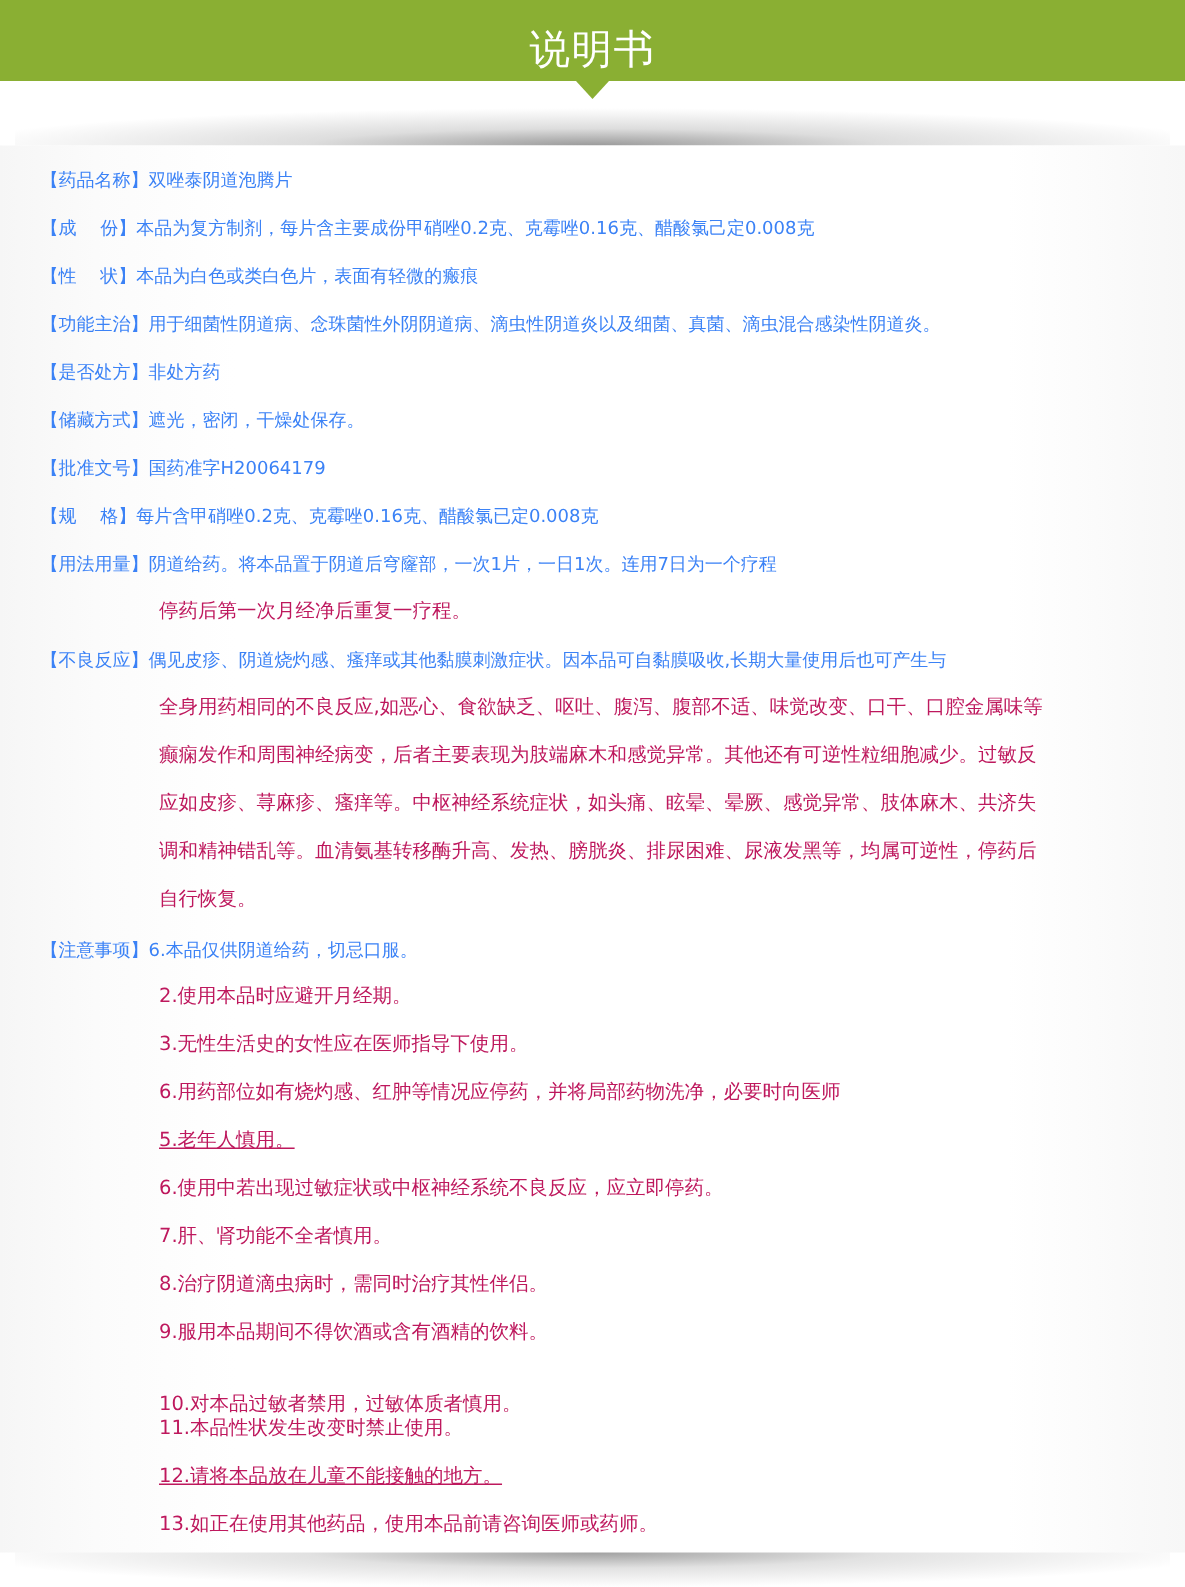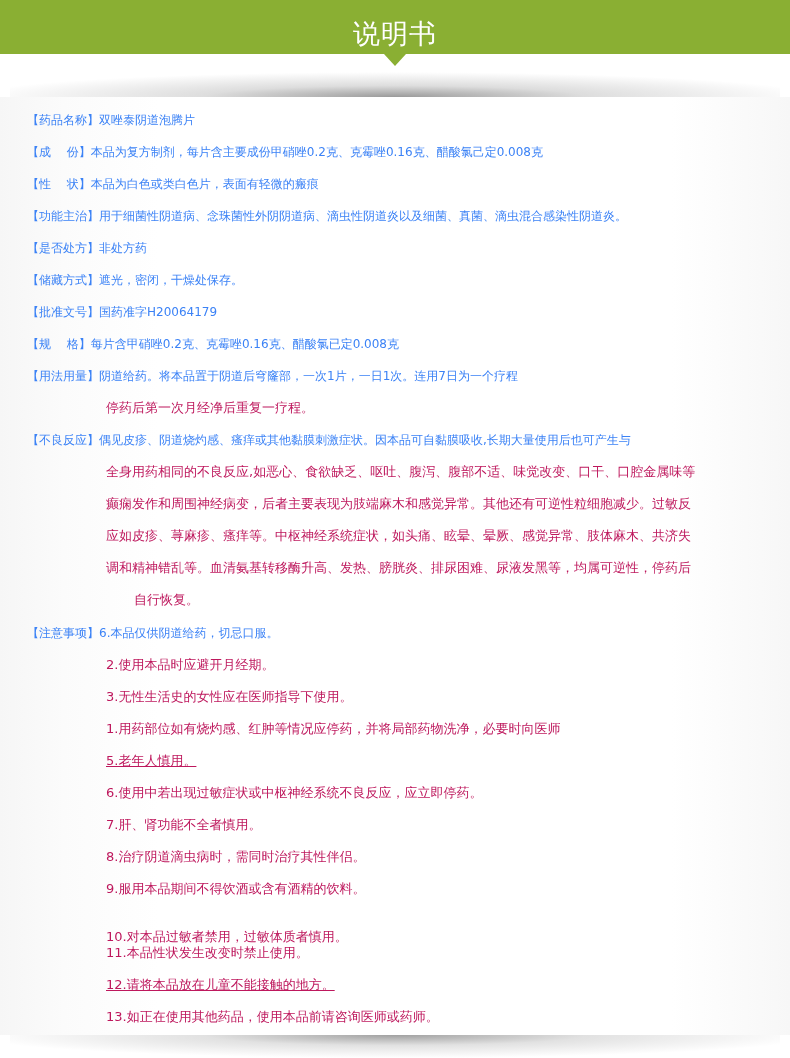--- a/index.html
+++ b/index.html
@@ -129,28 +129,28 @@
 </div>
 <div class="cont" style="top:400px;">停药后第一次月经净后重复一疗程。</div>
 
 <div class="row" style="top:432px;">
   <span class="label">【不良反应】</span><span class="value">偶见皮疹、阴道烧灼感、瘙痒或其他黏膜刺激症状。因本品可自黏膜吸收,长期大量使用后也可产生与</span>
 </div>
 <div class="cont" style="top:464px;">全身用药相同的不良反应,如恶心、食欲缺乏、呕吐、腹泻、腹部不适、味觉改变、口干、口腔金属味等</div>
 <div class="cont" style="top:496px;">癫痫发作和周围神经病变，后者主要表现为肢端麻木和感觉异常。其他还有可逆性粒细胞减少。过敏反</div>
 <div class="cont" style="top:528px;">应如皮疹、荨麻疹、瘙痒等。中枢神经系统症状，如头痛、眩晕、晕厥、感觉异常、肢体麻木、共济失</div>
 <div class="cont" style="top:560px;">调和精神错乱等。血清氨基转移酶升高、发热、膀胱炎、排尿困难、尿液发黑等，均属可逆性，停药后</div>
-<div class="cont" style="top:592px;margin-left:28px;">自行恢复。</div>
+<div class="cont" style="top:592px;">自行恢复。</div>
 
 <div class="row" style="top:625px;">
   <span class="label">【注意事项】</span><span class="value">6.本品仅供阴道给药，切忌口服。</span>
 </div>
 <div class="cont" style="top:657px;">2.使用本品时应避开月经期。</div>
 <div class="cont" style="top:689px;">3.无性生活史的女性应在医师指导下使用。</div>
-<div class="cont" style="top:721px;">1.用药部位如有烧灼感、红肿等情况应停药，并将局部药物洗净，必要时向医师</div>
+<div class="cont" style="top:721px;">6.用药部位如有烧灼感、红肿等情况应停药，并将局部药物洗净，必要时向医师</div>
 <div class="cont" style="top:753px;text-decoration:underline;">5.老年人慎用。</div>
 <div class="cont" style="top:785px;">6.使用中若出现过敏症状或中枢神经系统不良反应，应立即停药。</div>
 <div class="cont" style="top:817px;">7.肝、肾功能不全者慎用。</div>
 <div class="cont" style="top:849px;">8.治疗阴道滴虫病时，需同时治疗其性伴侣。</div>
 <div class="cont" style="top:881px;">9.服用本品期间不得饮酒或含有酒精的饮料。</div>
 <div class="cont" style="top:929px;">10.对本品过敏者禁用，过敏体质者慎用。</div>
 <div class="cont" style="top:945px;">11.本品性状发生改变时禁止使用。</div>
 <div class="cont" style="top:977px;text-decoration:underline;">12.请将本品放在儿童不能接触的地方。</div>
 <div class="cont" style="top:1009px;">13.如正在使用其他药品，使用本品前请咨询医师或药师。</div>
 

